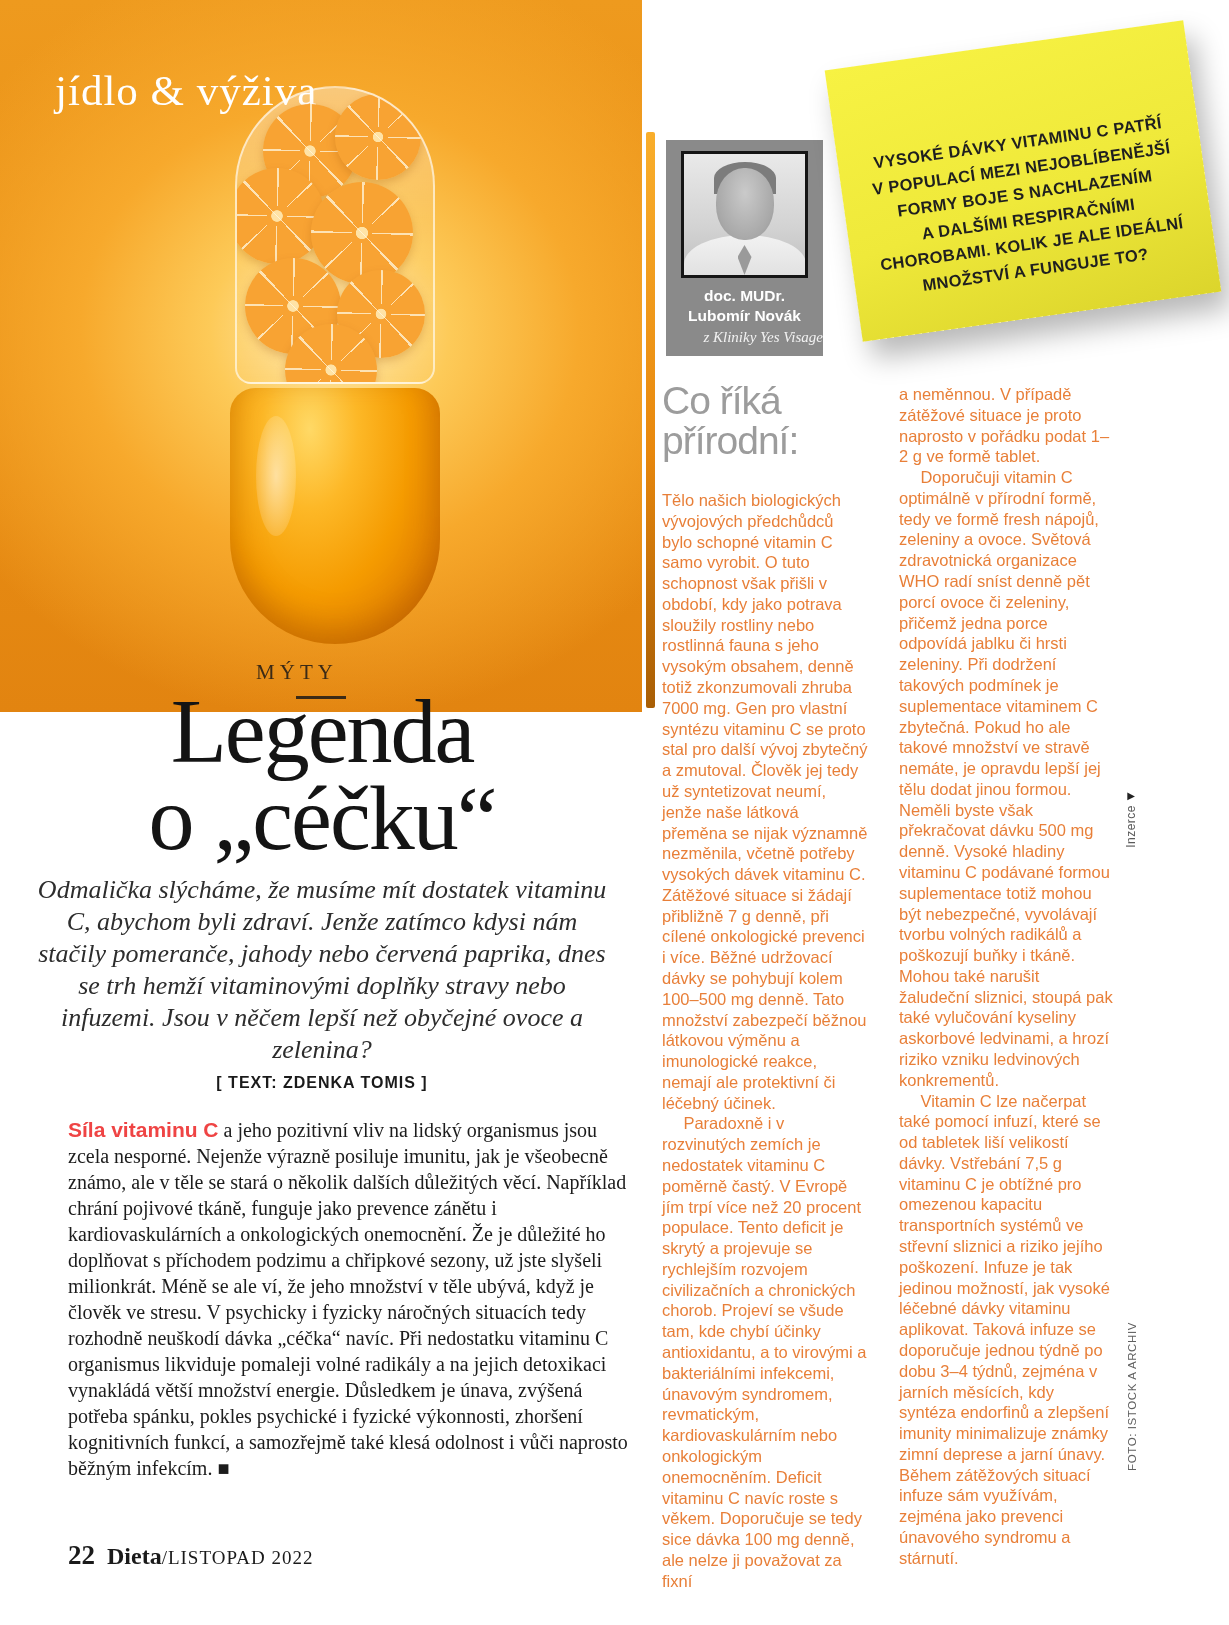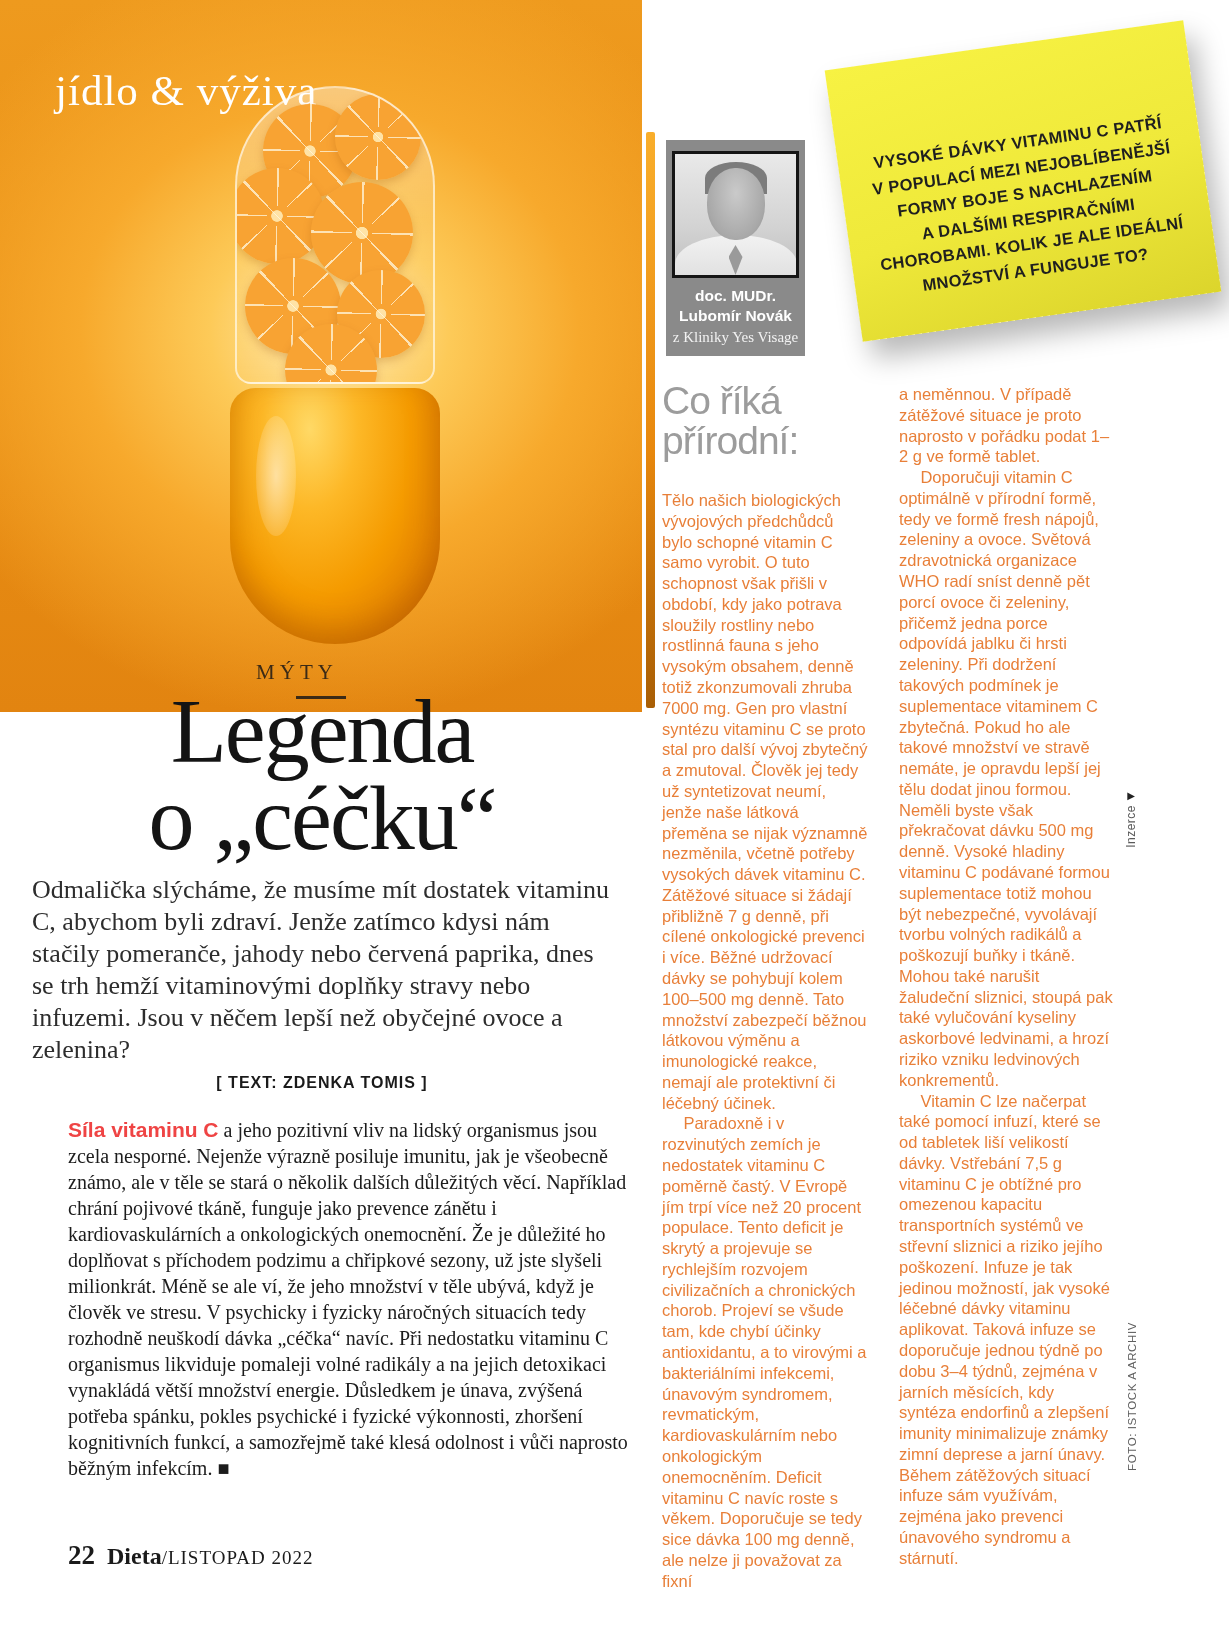--- a/index.html
+++ b/index.html
@@ -61,22 +61,22 @@
     position:absolute; left:296px; top:696px; width:50px; height:3px; background:#3b2a16;
   }
 
   
   .title {
     position:absolute; left:0; top:688px; width:644px; text-align:center;
     font-family:"Liberation Serif", serif; font-size:92px; line-height:0.95;
     color:#141414; letter-spacing:-2px;
   }
   .intro {
-    position:absolute; left:32px; top:874px; width:580px; 
-    font-family:"Liberation Serif", serif; font-size:26px;
+    position:absolute; left:32px; top:874px; width:580px; text-align:center;
+    font-family:"Liberation Serif", serif; font-style:italic; font-size:26px;
     line-height:1.23; color:#2d2d2d;
   }
   .byline {
     position:absolute; left:0; top:1074px; width:644px; text-align:center;
     font-family:"Liberation Sans", sans-serif; font-weight:700; font-size:16px;
     letter-spacing:1px; color:#1a1a1a;
   }
   .body-copy {
     position:absolute; left:68px; top:1116px; width:566px;
     font-family:"Liberation Serif", serif; font-size:20px; line-height:1.3; color:#1c1c1c;
@@ -88,34 +88,34 @@
   .footer .pagenum { font-weight:700; font-size:27px; margin-right:12px; }
   .footer .mag { font-weight:700; font-size:24px; }
   .footer .issue { font-size:19px; letter-spacing:1px; }
 
   
   .divider-bar {
     position:absolute; left:646px; top:132px; width:9px; height:576px; border-radius:2px;
     background:linear-gradient(180deg, #f9ae2b 0%, #e8880d 55%, #a85e05 100%);
   }
   .expert-card {
-    position:absolute; left:666px; top:140px; width:139px; height:216px;
+    position:absolute; left:666px; top:140px; width:157px; height:216px;
     background:#8a8a8a; text-align:center;
   }
   .photo {
     position:relative; width:127px; height:127px; margin:11px auto 0;
     border:3px solid #151515; overflow:hidden;
     background:linear-gradient(180deg, #e9e9e9 0%, #d3d3d3 60%, #bfbfbf 100%);
   }
   .photo .hair { position:absolute; left:50%; top:8px;  transform:translateX(-50%); width:62px; height:32px; border-radius:50% 50% 0 0; background:#7c7c7c; }
   .photo .head { position:absolute; left:50%; top:14px; transform:translateX(-50%); width:58px; height:72px; border-radius:48%; background:radial-gradient(ellipse at 50% 35%, #cacaca, #a8a8a8 70%, #8f8f8f); }
   .photo .shoulders { position:absolute; bottom:-18px; left:50%; transform:translateX(-50%); width:122px; height:58px; border-radius:50% 50% 0 0; background:linear-gradient(#f2f2f2, #dadada); }
   .photo .tie { position:absolute; bottom:0; left:50%; transform:translateX(-50%); width:14px; height:30px; background:#9a9a9a; clip-path:polygon(50% 0, 100% 40%, 50% 100%, 0 40%); }
   .expert-name { margin-top:8px; font-weight:700; font-size:15.5px; line-height:1.3; color:#ffffff; }
-  .expert-clinic { margin-top:3px; font-family:"Liberation Serif", serif; font-size:15px; color:#f2f2f2; }
+  .expert-clinic { margin-top:3px; font-family:"Liberation Serif", serif; font-style:italic; font-size:15px; color:#f2f2f2;text-align:right; }
 
   .expert-heading {
     position:absolute; left:662px; top:381px; width:220px;
     font-family:"Liberation Sans", sans-serif; font-weight:300; font-size:39px;
     line-height:1.02; color:#9c9c9c; letter-spacing:-1px;
   }
   .ocol { position:absolute; color:#e87f38; font-size:16.5px; line-height:1.26; }
   .ocol-1 { left:662px; top:470px; width:206px;margin-top:20px; }
   .ocol-2 { left:899px; top:384px; width:214px; }
   .ocol p.indent { text-indent:1.3em; }

